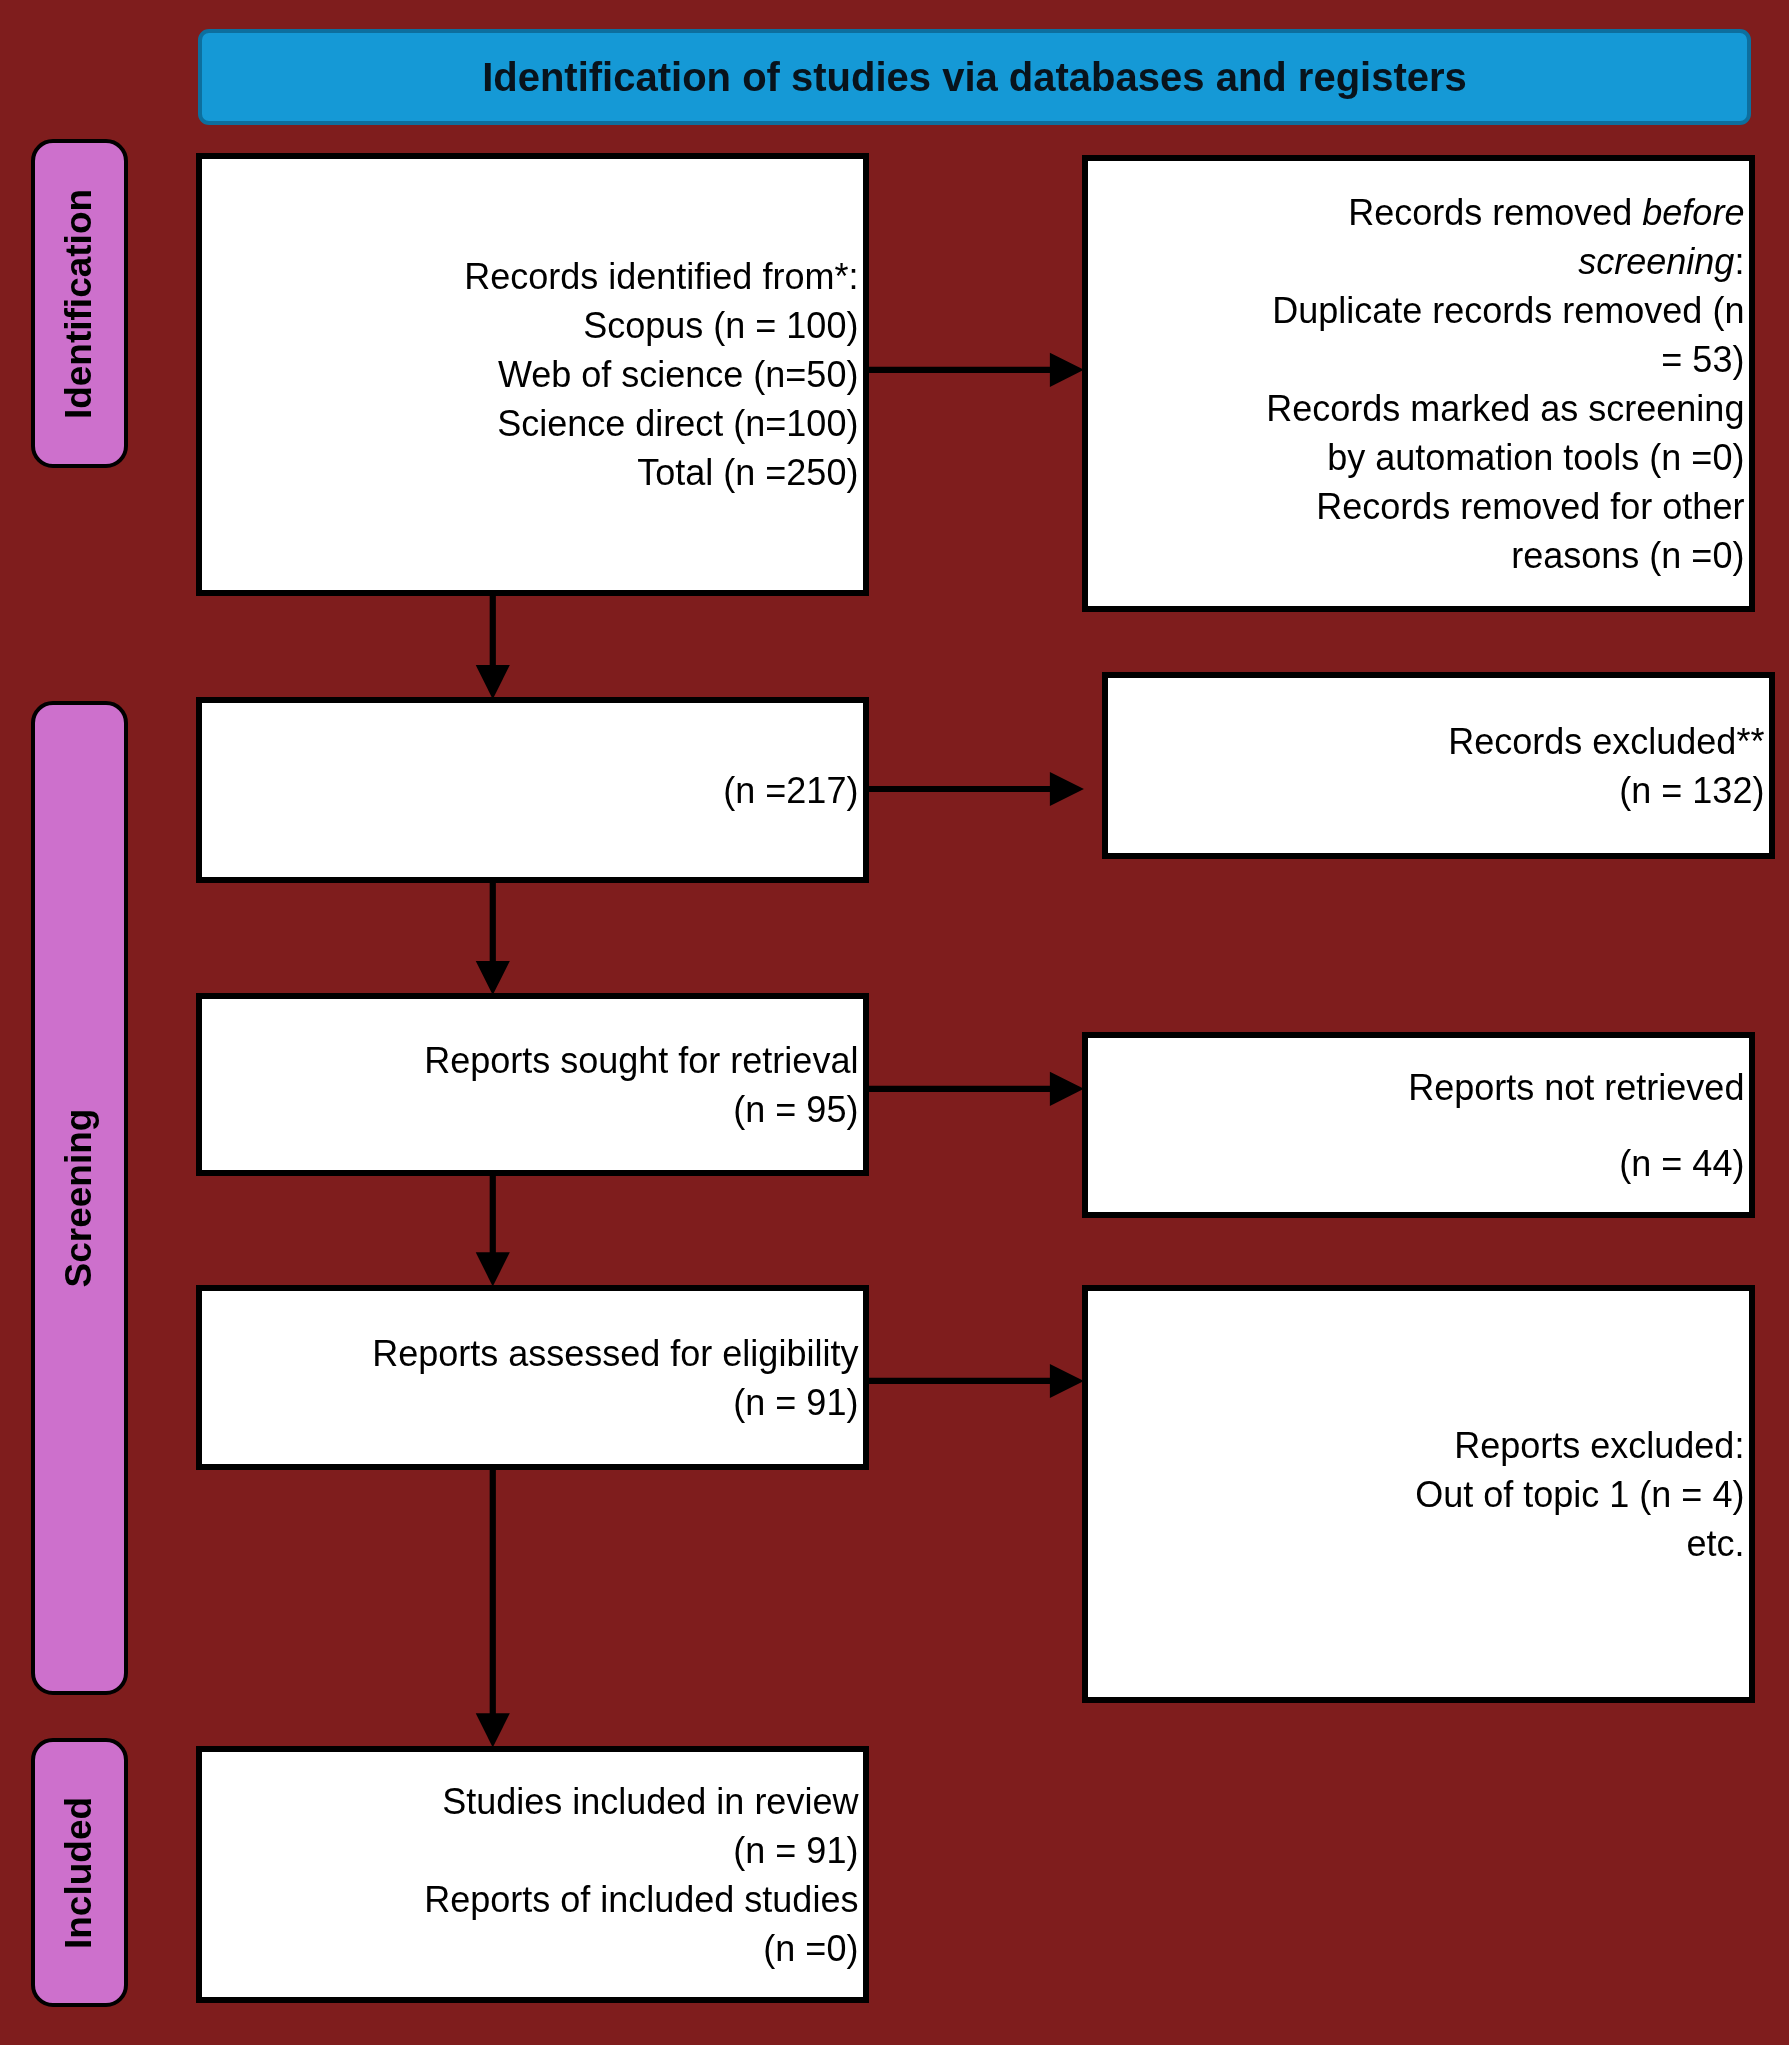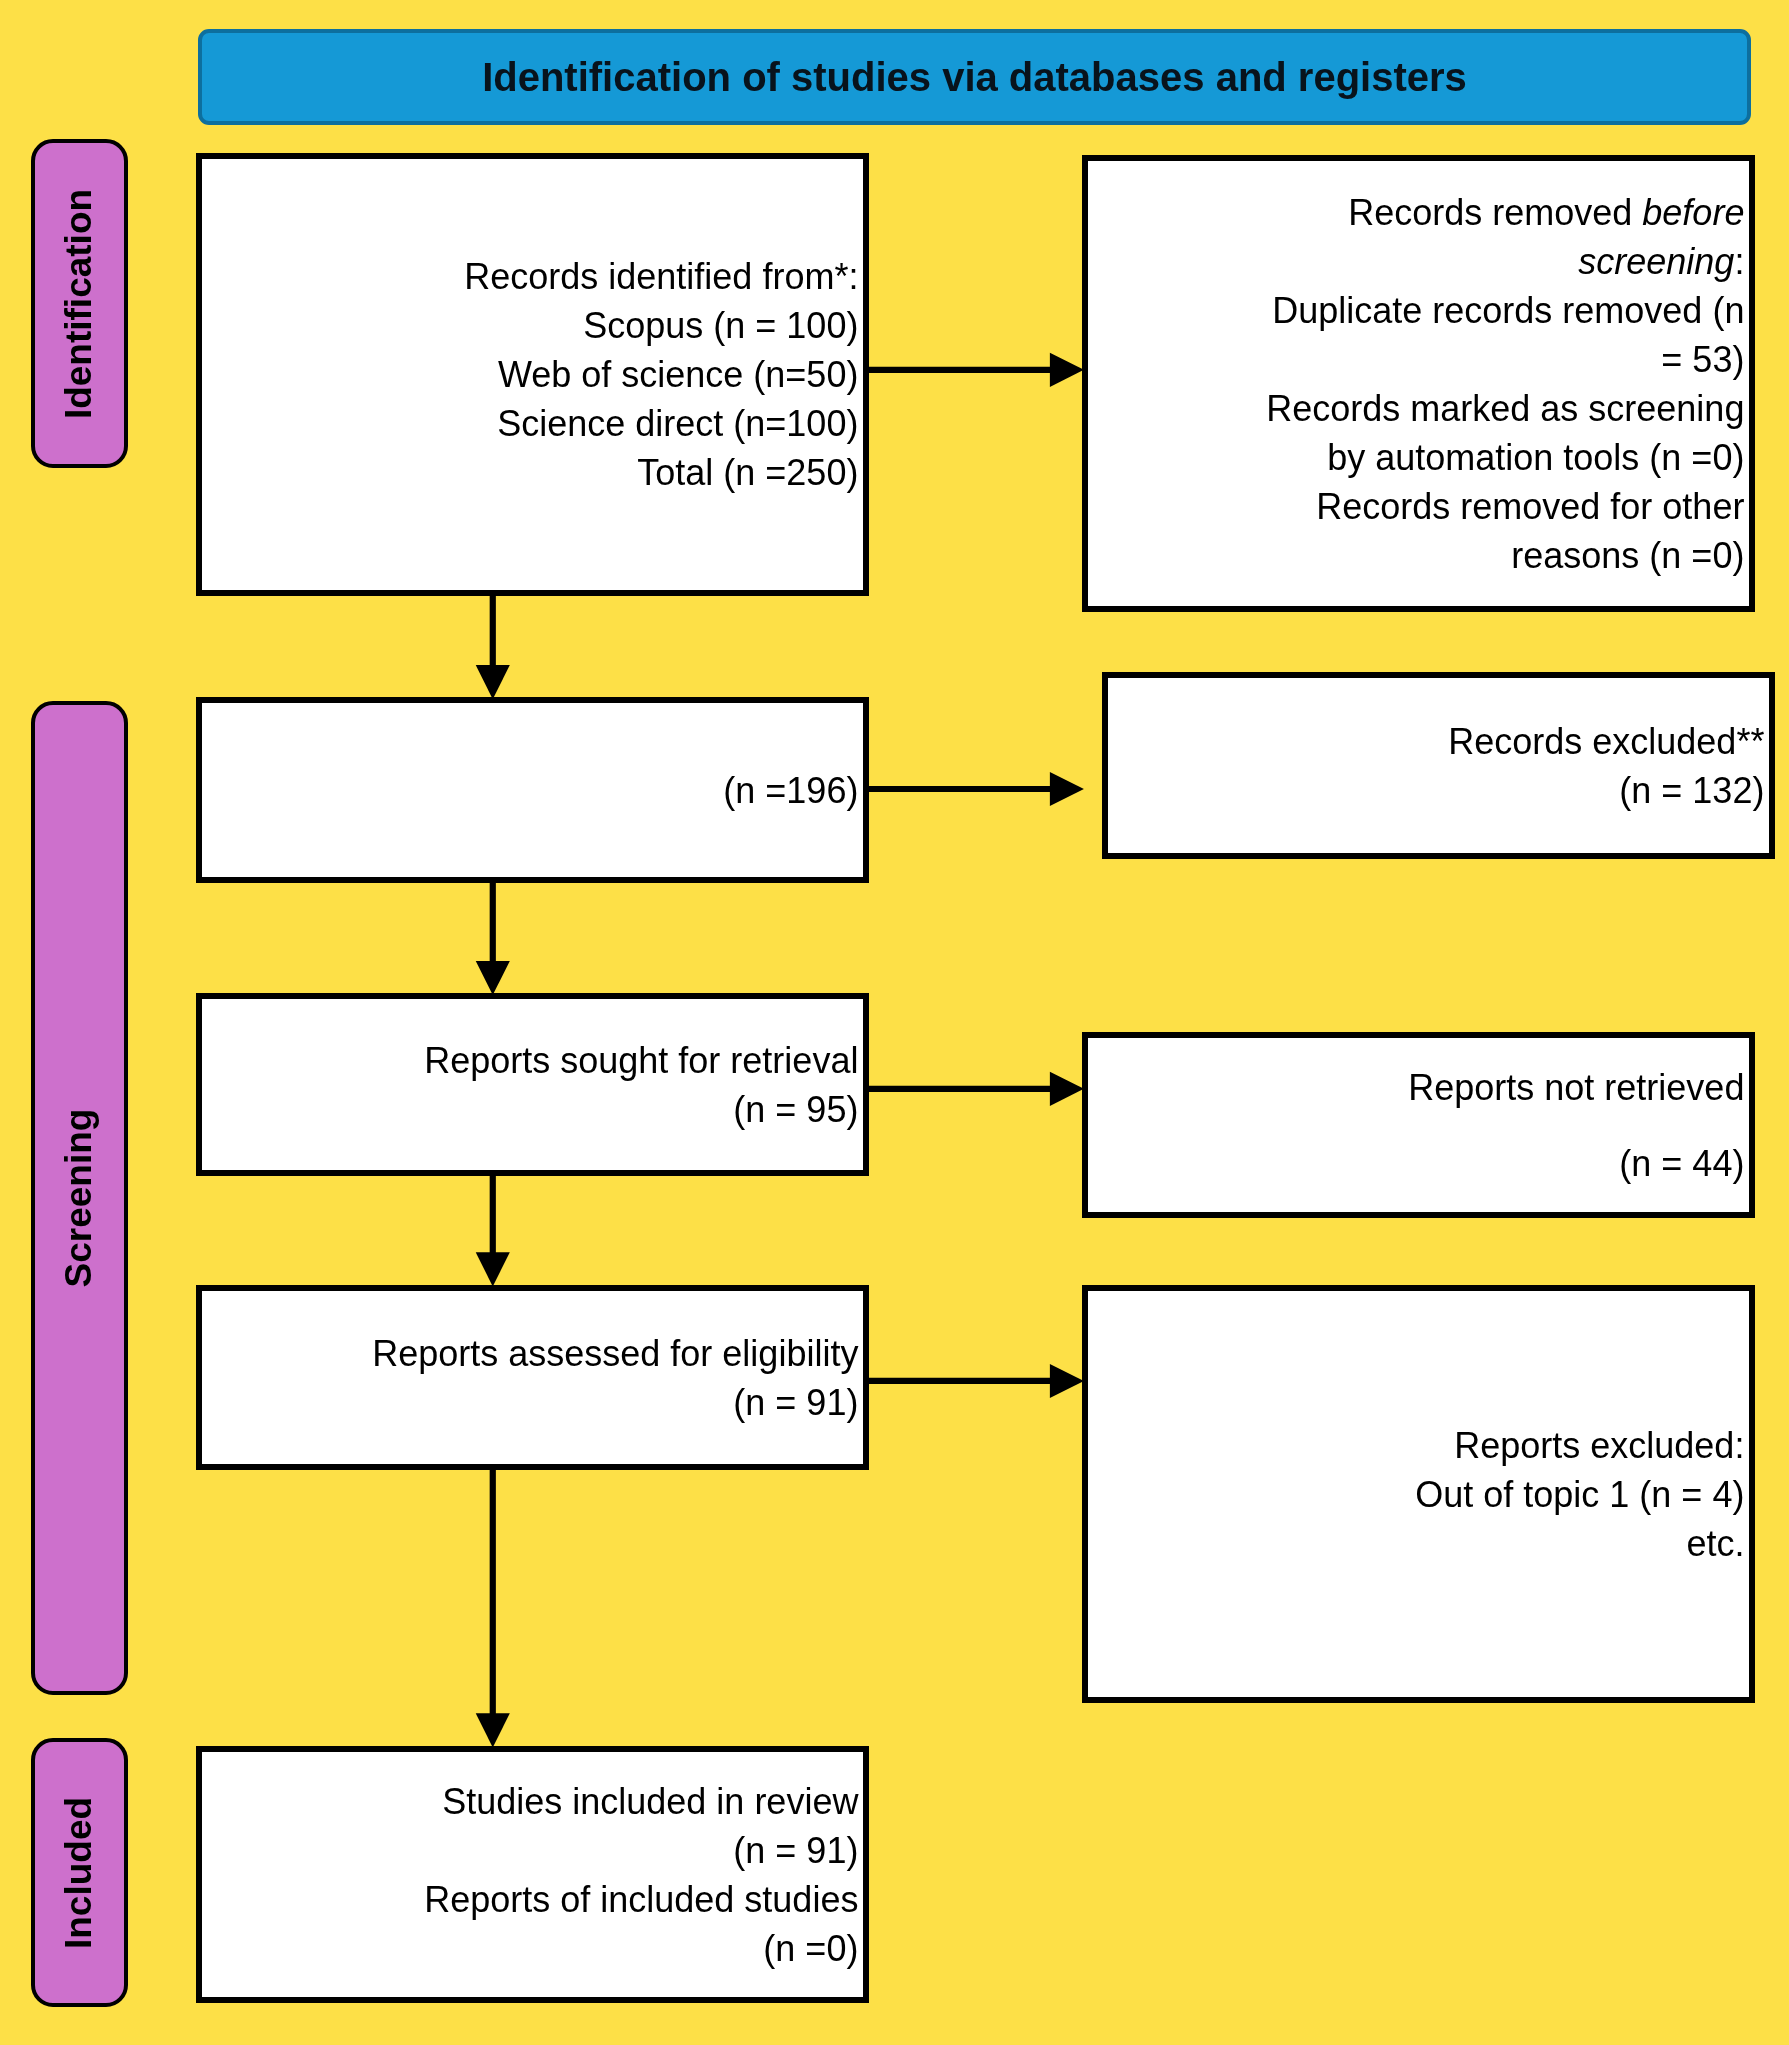--- a/index.html
+++ b/index.html
@@ -1,17 +1,17 @@
 <!DOCTYPE html>
 <html style="--banner-blue: #1599d6; --banner-border: #0d6f9e; --stage-pink: #cd70cc;font-size:12.4px"><head>
 <meta charset="utf-8">
 <style>
   html,body{margin:0;padding:0;background:#ffffff;}
   .canvas{
-    position:relative;width:1789px;height:2046px;background:#fde047;overflow:hidden;
+    position:relative;width:1789px;height:2046px;background:#7f1d1d;overflow:hidden;
     font-family:"Liberation Sans", sans-serif;color:#000;
   }
   .banner{
     position:absolute;left:198px;top:29.4px;width:1553px;height:96px;
     background:var(--banner-blue,#1599d6);
     border:4.6px solid var(--banner-border,#0d6f9e);
     border-radius:11px;box-sizing:border-box;
     display:flex;align-items:center;justify-content:center;
     font-size:40px;font-weight:700;color:#08131c;
   }
@@ -82,21 +82,21 @@
       <div class="line"><span>Records removed </span><span class="it">before</span></div>
       <div class="line"><span class="it">screening</span><span>:</span></div>
       <div class="line ind"><span>Duplicate records removed (n</span></div>
       <div class="line ind"><span>= 53)</span></div>
       <div class="line ind"><span>Records marked as screening</span></div>
       <div class="line ind"><span>by automation tools (n =0)</span></div>
       <div class="line ind"><span>Records removed for other</span></div>
       <div class="line ind"><span>reasons (n =0)</span></div>
     </div>
   <div class="box col-left" id="box-l2">
-      <div class="line"><span>(n =196)</span></div>
+      <div class="line"><span>(n =217)</span></div>
     </div>
   <div class="box col-right" id="box-r2">
       <div class="line"><span>Records excluded**</span></div>
       <div class="line"><span>(n = 132)</span></div>
     </div>
   <div class="box col-left" id="box-l3">
       <div class="line"><span>Reports sought for retrieval</span></div>
       <div class="line"><span>(n = 95)</span></div>
     </div>
   <div class="box col-right" id="box-r3">

